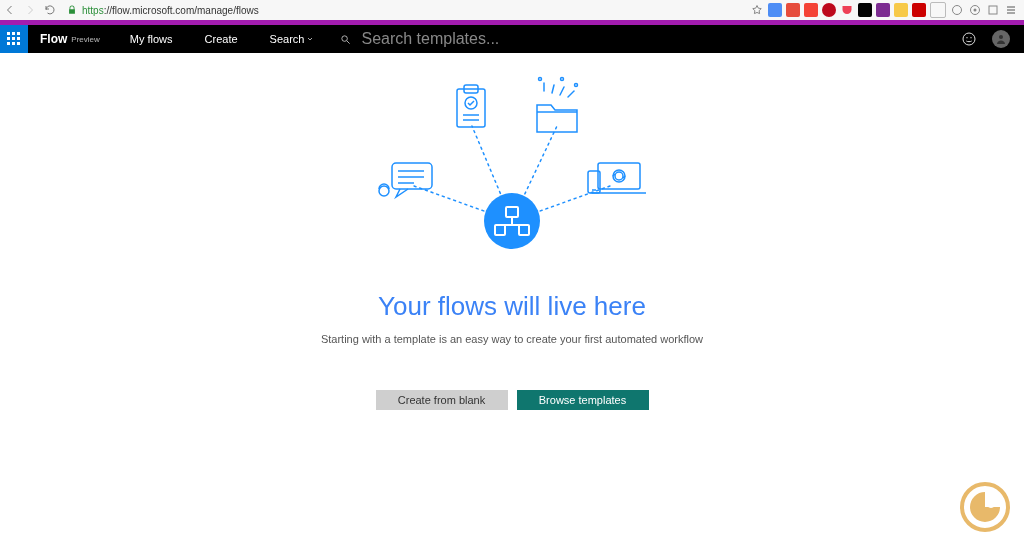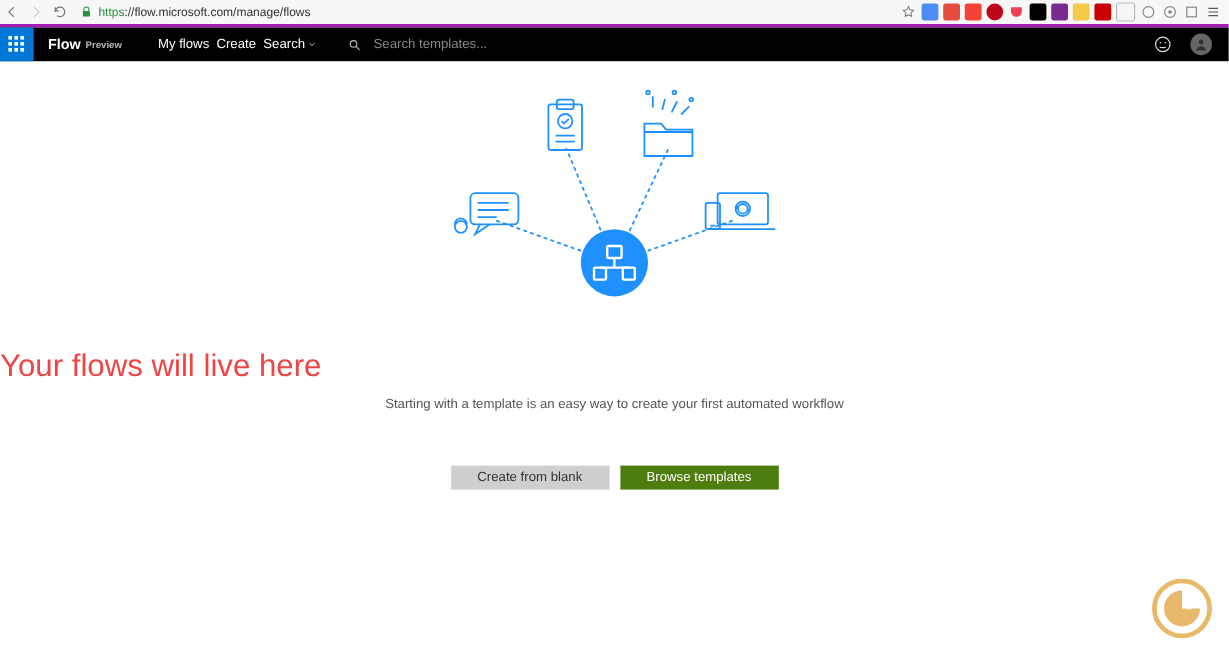--- a/index.html
+++ b/index.html
@@ -10,21 +10,21 @@
     font-family: "Segoe UI", Arial, sans-serif;
     background: #fff;
     overflow: hidden;
     position: relative;
   }
 
   
   .chrome-bar {
     height: 20px;
     background: #f7f7f7;
-    border-bottom: 3px solid #a21caf;
+    border-bottom: 5px solid #a21caf;
     display: flex;
     align-items: center;
     font-size: 10px;
     color: #555;
   }
   .chrome-btn {
     width: 16px; height: 16px;
     display: flex; align-items: center; justify-content: center;
     margin: 0 2px;
     color: #666;
@@ -76,37 +76,37 @@
     grid-template-rows: repeat(3, 3px);
     gap: 2px;
   }
   .waffle-grid span { background:#fff; }
 
   .brand {
     display: flex; align-items: center;
     gap: 4px;
   }
   .brand-name { font-weight: 600; font-size: 12px; margin-left: 12px; }
-  .brand-tag  { font-size: 8px; opacity: .7; font-weight: bold; }
-
-  .nav-area { display:flex; align-items:center; margin-left: 30px; gap:6px; }
+  .brand-tag  { font-size: 8px; opacity: .7; }
+
+  .nav-area { display:flex; align-items:center; margin-left: 30px; gap:32px; }
   .nav-link { color:#fff; font-size:11px; cursor:pointer; }
   .nav-link.learn { display:flex; align-items:center; gap:2px;}
   .chev-down { width:8px; height:8px; }
 
   .search-area {
     display:flex; align-items:center;
     margin-left: 26px;
     color:#bbb;
     gap:8px;
   }
   .search-area svg { width:11px; height:11px; stroke:#bbb; fill:none; stroke-width:2; }
   .search-input {
     background:transparent; border:none; outline:none;
-    color:#bbb; font-size:11px; width:200px;
+    color:#bbb; font-size:16px; width:200px;
   }
   .search-input::placeholder { color:#888; }
 
   .app-right {
     margin-left:auto; display:flex; align-items:center; gap:14px;
     padding-right:14px;
   }
   .smiley, .avatar {
     width:18px;height:18px;border-radius:50%;
     display:flex;align-items:center;justify-content:center;
@@ -119,23 +119,24 @@
   .main {
     position: relative;
     width: 100%;
   }
   .illus {
     display:block;
     margin: 18px auto 0;
   }
 
   .headline {
+    text-align:center;
     font-size: 26px;
     font-weight: 300;
-    color:#ef4444;
+    color:#3b82f6;
     margin: 30px 0 4px;
   }
   .subline {
     text-align:center;
     font-size: 11px;
     color:#555;
     margin-bottom: 45px;
   }
   .cta-row {
     display:flex;
@@ -144,21 +145,21 @@
   }
   .btn {
     min-width: 132px;
     height: 20px;
     font-size: 11px;
     border:none;
     cursor:pointer;
     padding: 0 16px;
   }
   .btn-secondary { background:#cfcfcf; color:#333; }
-  .btn-primary   { background:#4d7c0f; color:#fff; }
+  .btn-primary   { background:#0f766e; color:#fff; }
 
   
   .gp-logo {
     position:absolute; right:14px; bottom:14px; width:50px; height:50px;
   }
 </style>
 </head>
 <body>
 
 <div class="chrome-bar">

